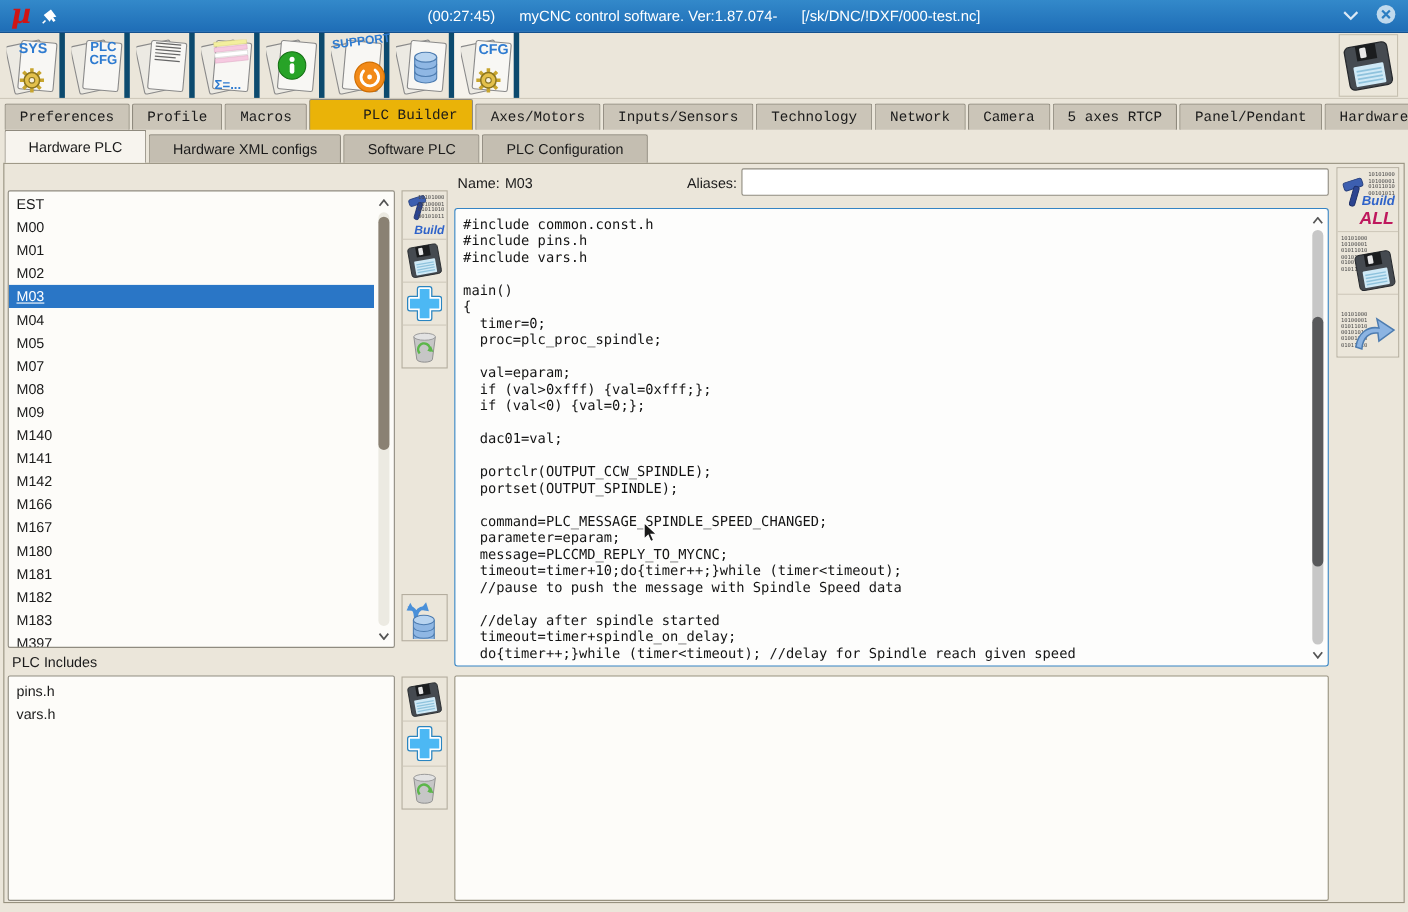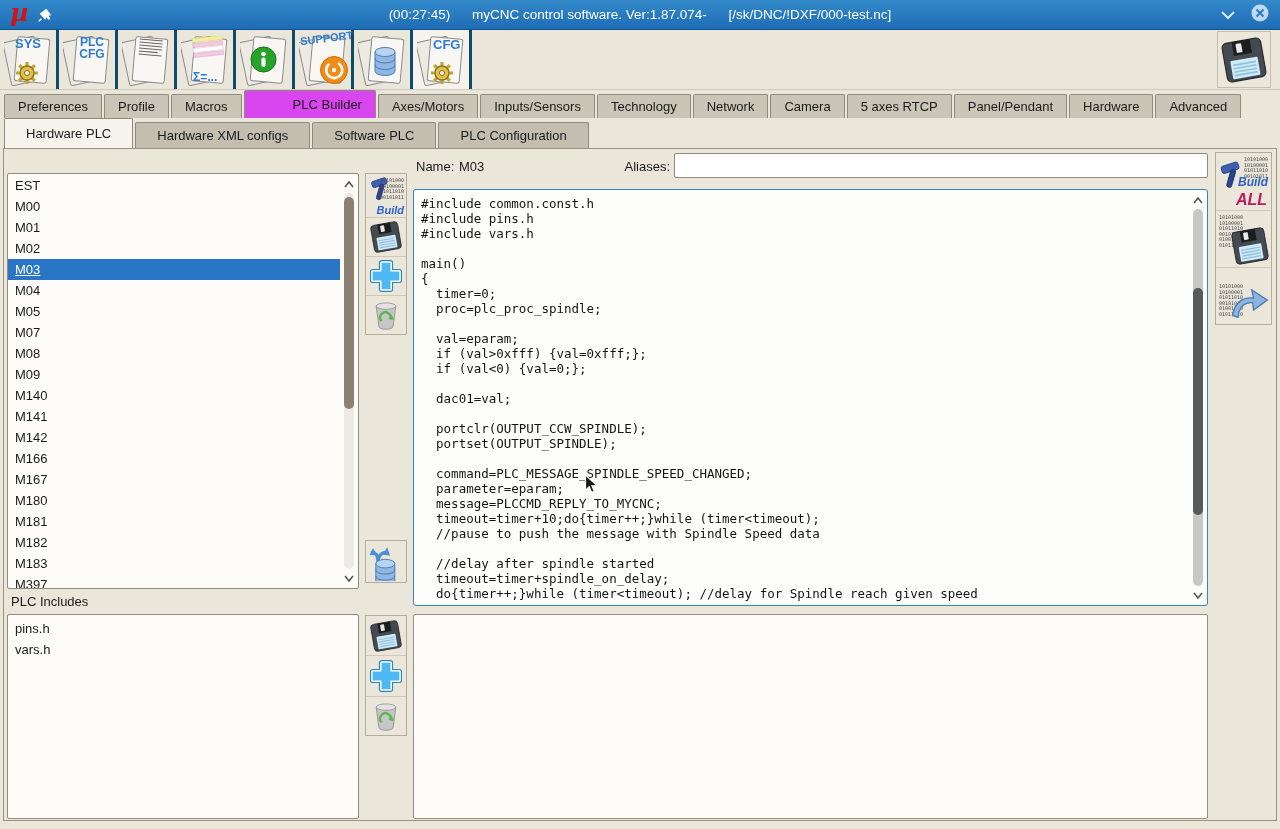--- a/index.html
+++ b/index.html
@@ -13,42 +13,42 @@
   #app-logo { position:absolute; left:10px; top:-2px; font-family:"DejaVu Serif", serif;
     font-style:italic; font-weight:bold; font-size:25px; color:#d01414; }
   #pin-wrap { position:absolute; left:38px; top:7px; }
   #title-text { width:100%; text-align:center; color:#fff; font-size:13.5px; }
   #title-text span { margin:0 9px; }
   #win-controls { position:absolute; right:10px; top:0; height:30px; display:flex; align-items:center; gap:14px; }
 
   
   #toolbar { position:absolute; left:0; top:30px; width:1280px; height:60px;
     background:#ebe6da; border-bottom:1px solid #cfc9bb; display:flex; }
-  .tcell { width:59px; height:59px; border-right:3px solid #0c4a6e;
-    display:flex; align-items:center; justify-content:center; position:relative; }
+  .tcell { width:59px; height:59px; border-right:5px solid #0c4a6e;
+    display:flex; align-items:center; justify-content:flex-end; position:relative; }
   .tcell.active { background:#f6f3ec; }
   .pages { position:relative; width:48px; height:54px; }
   .pages > svg.base { position:absolute; inset:0; }
   .ic-label { position:absolute; font-weight:bold; color:#2e7bd0; z-index:2; }
   .lbl-sys   { top:3px; left:11px; font-size:13px; }
   .lbl-plc   { top:3px; left:13px; font-size:12px; line-height:12px; width:32px; text-align:center; }
   .lbl-sum   { bottom:3px; left:12px; font-size:12px; }
   .lbl-supp  { top:-1px; left:1px; font-size:11px; transform:rotate(-7deg); }
   .lbl-cfg   { top:4px; left:16px; font-size:13px; }
   .ov { position:absolute; z-index:2; }
   #save-cell { position:absolute; left:1217px; top:31px; width:54px; height:57px;
     border:1px solid #c6c0b0; display:flex; align-items:center; justify-content:center; background:#ece7db; }
 
   
   #tabbar { position:absolute; top:90px; left:4px; right:0; height:28px;
-    display:flex; align-items:flex-end; gap:2px; }
+    display:flex; align-items:flex-end; gap:2px;font-family:Liberation Mono, monospace; }
   .tab { height:24px; line-height:23px; padding:0 13px; background:#cbc5b8;
     border:1px solid #8f8a7e; border-bottom:none; font-size:13px; border-radius:2px 2px 0 0;
     white-space:nowrap; }
-  .tab.active { height:28px; line-height:27px; background:#d946ef;padding-left:48px; }
+  .tab.active { height:28px; line-height:27px; background:#eab308;padding-left:48px; }
   #subtabbar { position:absolute; top:118px; left:4px; right:0; height:30px;
     display:flex; align-items:flex-end; gap:2px; z-index:3; }
   .subtab { height:26px; line-height:25px; padding:0 21px; background:#c4beb1;
     border:1px solid #8f8a7e; border-bottom:none; font-size:13px; border-radius:2px 2px 0 0;
     white-space:nowrap; }
   .subtab.active { height:30px; line-height:29px; background:#f7f4ee; }
 
   
   #panel { position:absolute; left:3px; top:148px; width:1274px; height:673px;
     border:1px solid #97917f; background:#ebe6da; }

